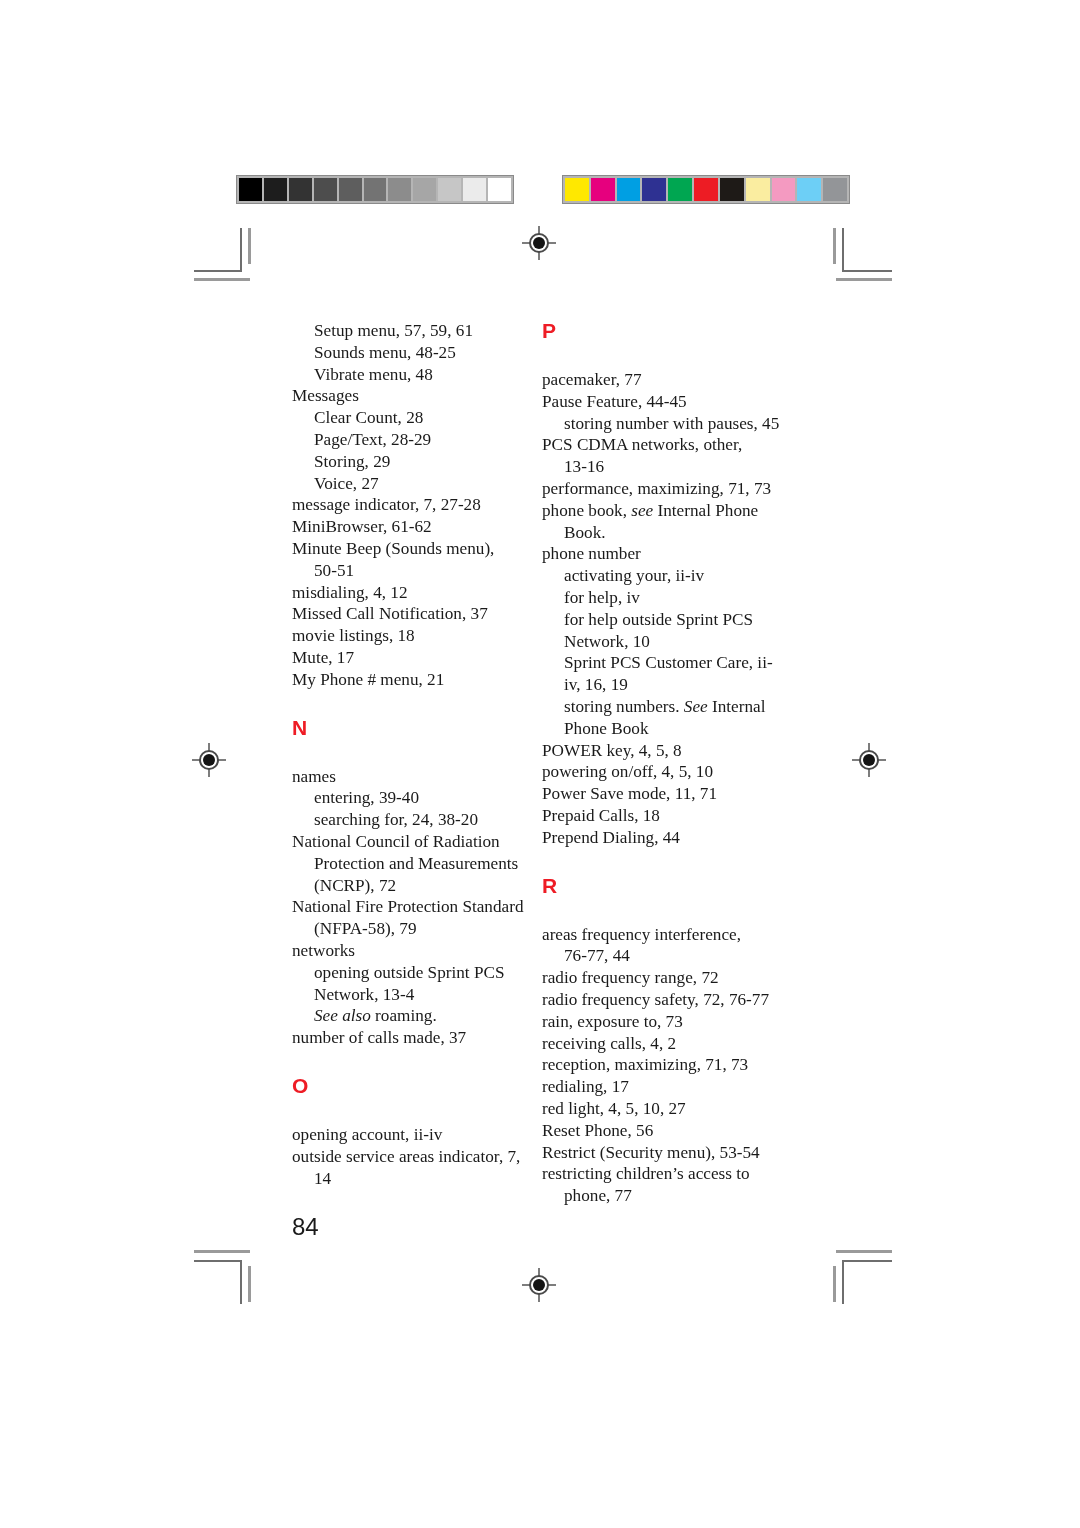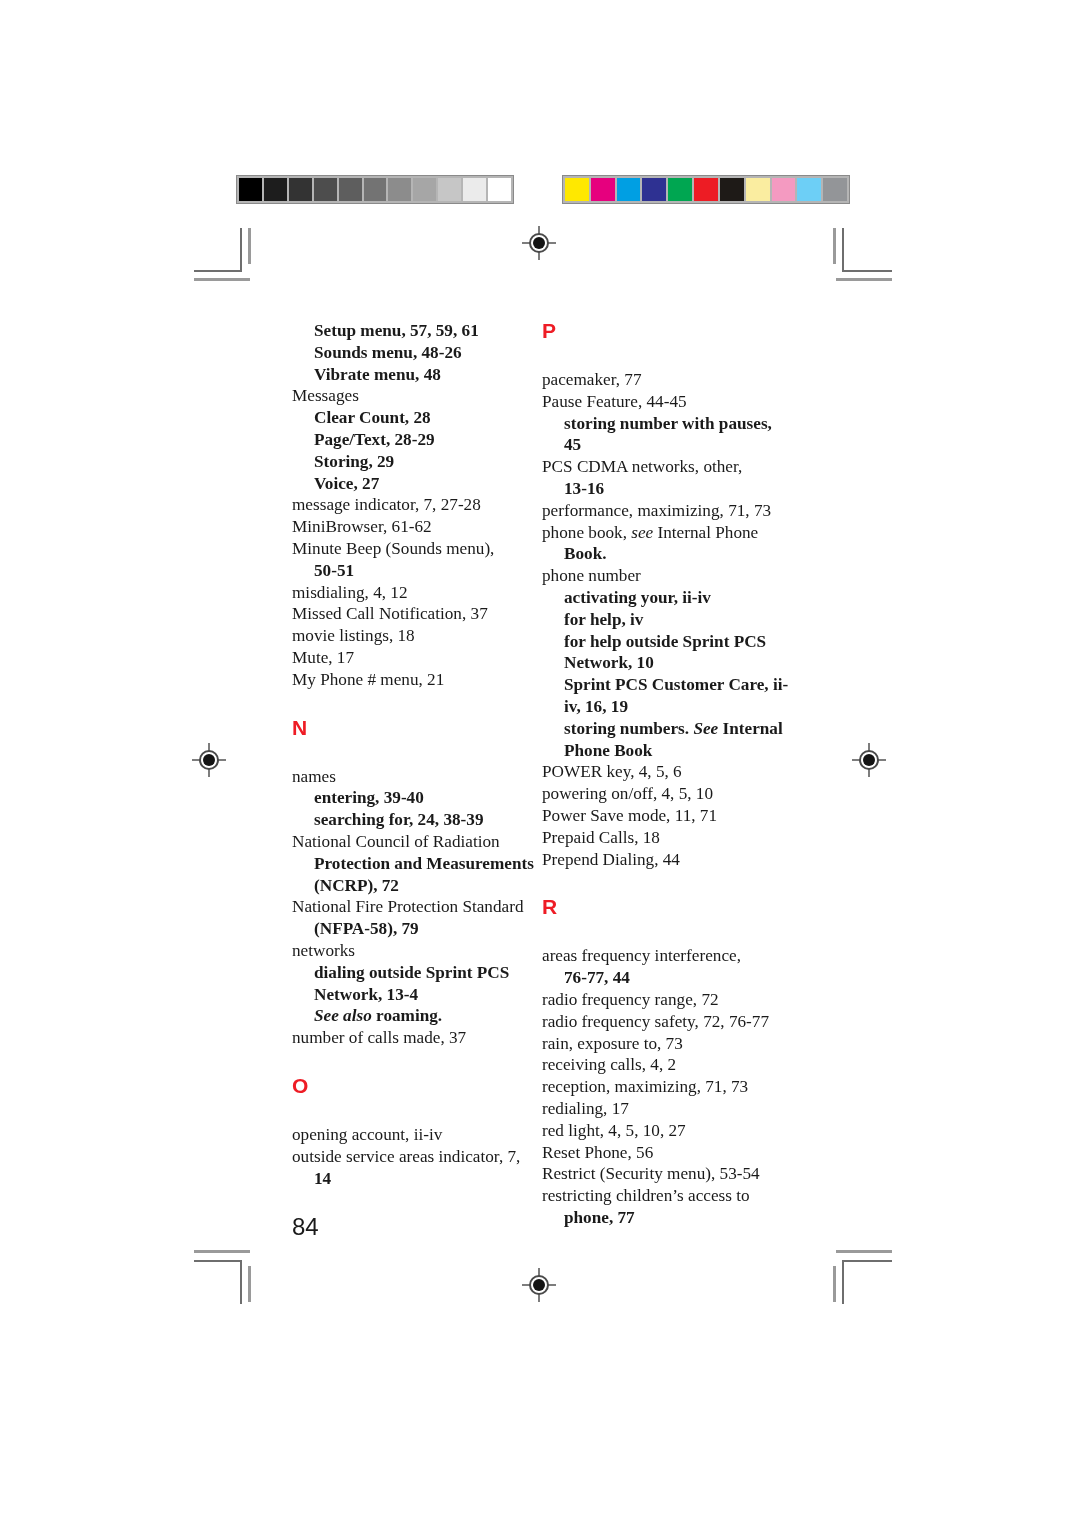--- a/index.html
+++ b/index.html
@@ -79,21 +79,21 @@
     margin-bottom: 28px;
   }
   .section-letter.first { margin-top: 0; }
 
   .entry {
     font-size: 17.2px;
     line-height: 21.8px;
     white-space: pre-wrap;
   }
   .entry.lvl0 { padding-left: 0px; }
-  .entry.lvl1 { padding-left: 22px; font-weight: bold; }
+  .entry.lvl1 { padding-left: 22px; }
   .entry i { font-style: italic; }
 
   #page-number {
     position: absolute;
     left: 292px;
     top: 1213px;
     font-family: "Liberation Sans", "DejaVu Sans", sans-serif;
     font-size: 24px;
     color: #1a1a1a;
   }
@@ -182,47 +182,47 @@
     <div class="cal-patch" style="background: rgb(250, 237, 160);"></div>
     <div class="cal-patch" style="background: rgb(244, 154, 193);"></div>
     <div class="cal-patch" style="background: rgb(109, 207, 246);"></div>
     <div class="cal-patch" style="background: rgb(147, 149, 152);"></div>
   </div>
 
 <div id="index-body">
   <div class="columns" id="index-columns">
       <div class="index-column">
         <div class="entry lvl1">Setup menu, 57, 59, 61</div>
-        <div class="entry lvl1">Sounds menu, 48-26</div>
+        <div class="entry lvl1">Sounds menu, 48-25</div>
         <div class="entry lvl1">Vibrate menu, 48</div>
         <div class="entry lvl0">Messages</div>
         <div class="entry lvl1">Clear Count, 28</div>
         <div class="entry lvl1">Page/Text, 28-29</div>
         <div class="entry lvl1">Storing, 29</div>
         <div class="entry lvl1">Voice, 27</div>
         <div class="entry lvl0">message indicator, 7, 27-28</div>
         <div class="entry lvl0">MiniBrowser, 61-62</div>
         <div class="entry lvl0">Minute Beep (Sounds menu),</div>
         <div class="entry lvl1">50-51</div>
         <div class="entry lvl0">misdialing, 4, 12</div>
         <div class="entry lvl0">Missed Call Notification, 37</div>
         <div class="entry lvl0">movie listings, 18</div>
         <div class="entry lvl0">Mute, 17</div>
         <div class="entry lvl0">My Phone # menu, 21</div>
         <div class="section-letter">N</div>
         <div class="entry lvl0">names</div>
         <div class="entry lvl1">entering, 39-40</div>
-        <div class="entry lvl1">searching for, 24, 38-39</div>
+        <div class="entry lvl1">searching for, 24, 38-20</div>
         <div class="entry lvl0">National Council of Radiation</div>
         <div class="entry lvl1">Protection and Measurements</div>
         <div class="entry lvl1">(NCRP), 72</div>
         <div class="entry lvl0">National Fire Protection Standard</div>
         <div class="entry lvl1">(NFPA-58), 79</div>
         <div class="entry lvl0">networks</div>
-        <div class="entry lvl1">dialing outside Sprint PCS</div>
+        <div class="entry lvl1">opening outside Sprint PCS</div>
         <div class="entry lvl1">Network, 13-4</div>
         <div class="entry lvl1"><i>See also</i> roaming.</div>
         <div class="entry lvl0">number of calls made, 37</div>
         <div class="section-letter">O</div>
         <div class="entry lvl0">opening account, ii-iv</div>
         <div class="entry lvl0">outside service areas indicator, 7,</div>
         <div class="entry lvl1">14</div>
       </div>
       <div class="index-column">
         <div class="section-letter first">P</div>
@@ -236,21 +236,21 @@
         <div class="entry lvl1">Book.</div>
         <div class="entry lvl0">phone number</div>
         <div class="entry lvl1">activating your, ii-iv</div>
         <div class="entry lvl1">for help, iv</div>
         <div class="entry lvl1">for help outside Sprint PCS</div>
         <div class="entry lvl1">Network, 10</div>
         <div class="entry lvl1">Sprint PCS Customer Care, ii-</div>
         <div class="entry lvl1">iv, 16, 19</div>
         <div class="entry lvl1">storing numbers. <i>See</i> Internal</div>
         <div class="entry lvl1">Phone Book</div>
-        <div class="entry lvl0">POWER key, 4, 5, 6</div>
+        <div class="entry lvl0">POWER key, 4, 5, 8</div>
         <div class="entry lvl0">powering on/off, 4, 5, 10</div>
         <div class="entry lvl0">Power Save mode, 11, 71</div>
         <div class="entry lvl0">Prepaid Calls, 18</div>
         <div class="entry lvl0">Prepend Dialing, 44</div>
         <div class="section-letter">R</div>
         <div class="entry lvl0">areas frequency interference,</div>
         <div class="entry lvl1">76-77, 44</div>
         <div class="entry lvl0">radio frequency range, 72</div>
         <div class="entry lvl0">radio frequency safety, 72, 76-77</div>
         <div class="entry lvl0">rain, exposure to, 73</div>

